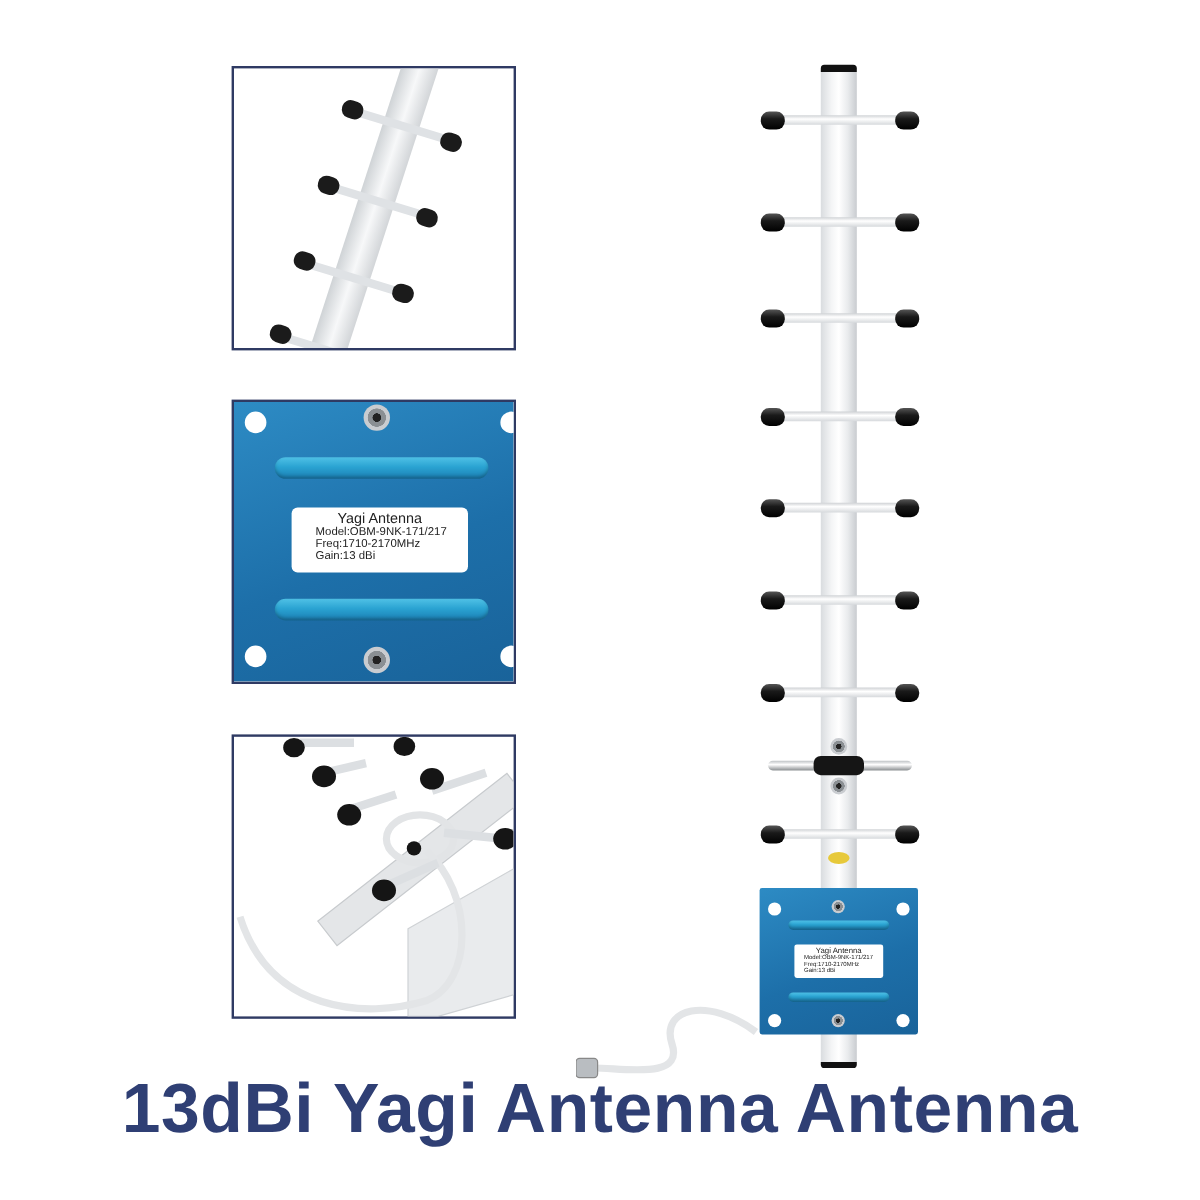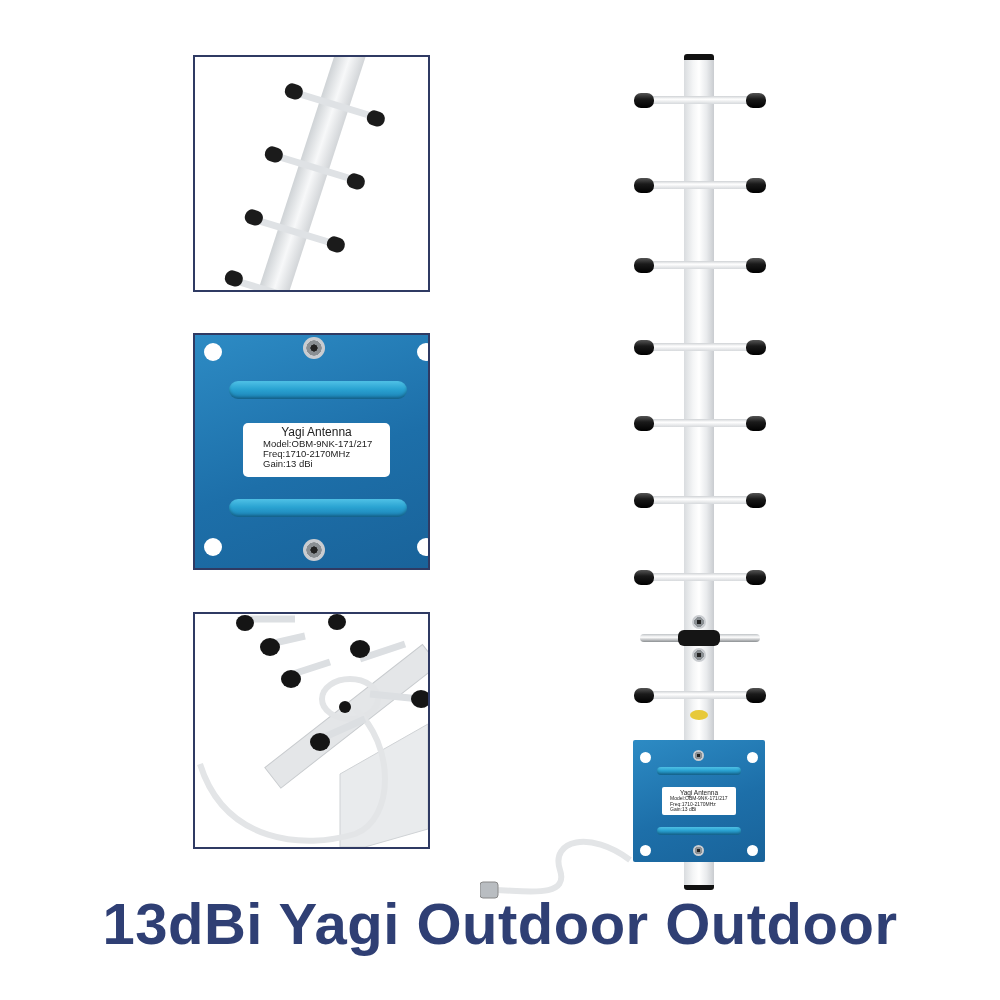--- a/index.html
+++ b/index.html
@@ -171,13 +171,13 @@
     </div>
   </div>
 
   <svg style="position:absolute;left:-120px;top:740px;" width="160" height="110">
     <path d="M150 70 C 110 40, 70 50, 80 80 C 90 110, 40 100, 15 100" fill="none" stroke="#e3e5e7" stroke-width="6"></path>
     <rect x="0" y="92" width="18" height="16" rx="3" fill="#b9bdc1" stroke="#888"></rect>
   </svg>
   <div style="position:absolute;left:84px;top:835px;width:30px;height:5px;background:#111;border-radius:0 0 3px 3px;"></div>
 </div>
 
-<div class="title">13dBi Yagi Outdoor Outdoor</div>
+<div class="title">13dBi Yagi Antenna Antenna</div>
 
 </body></html>

